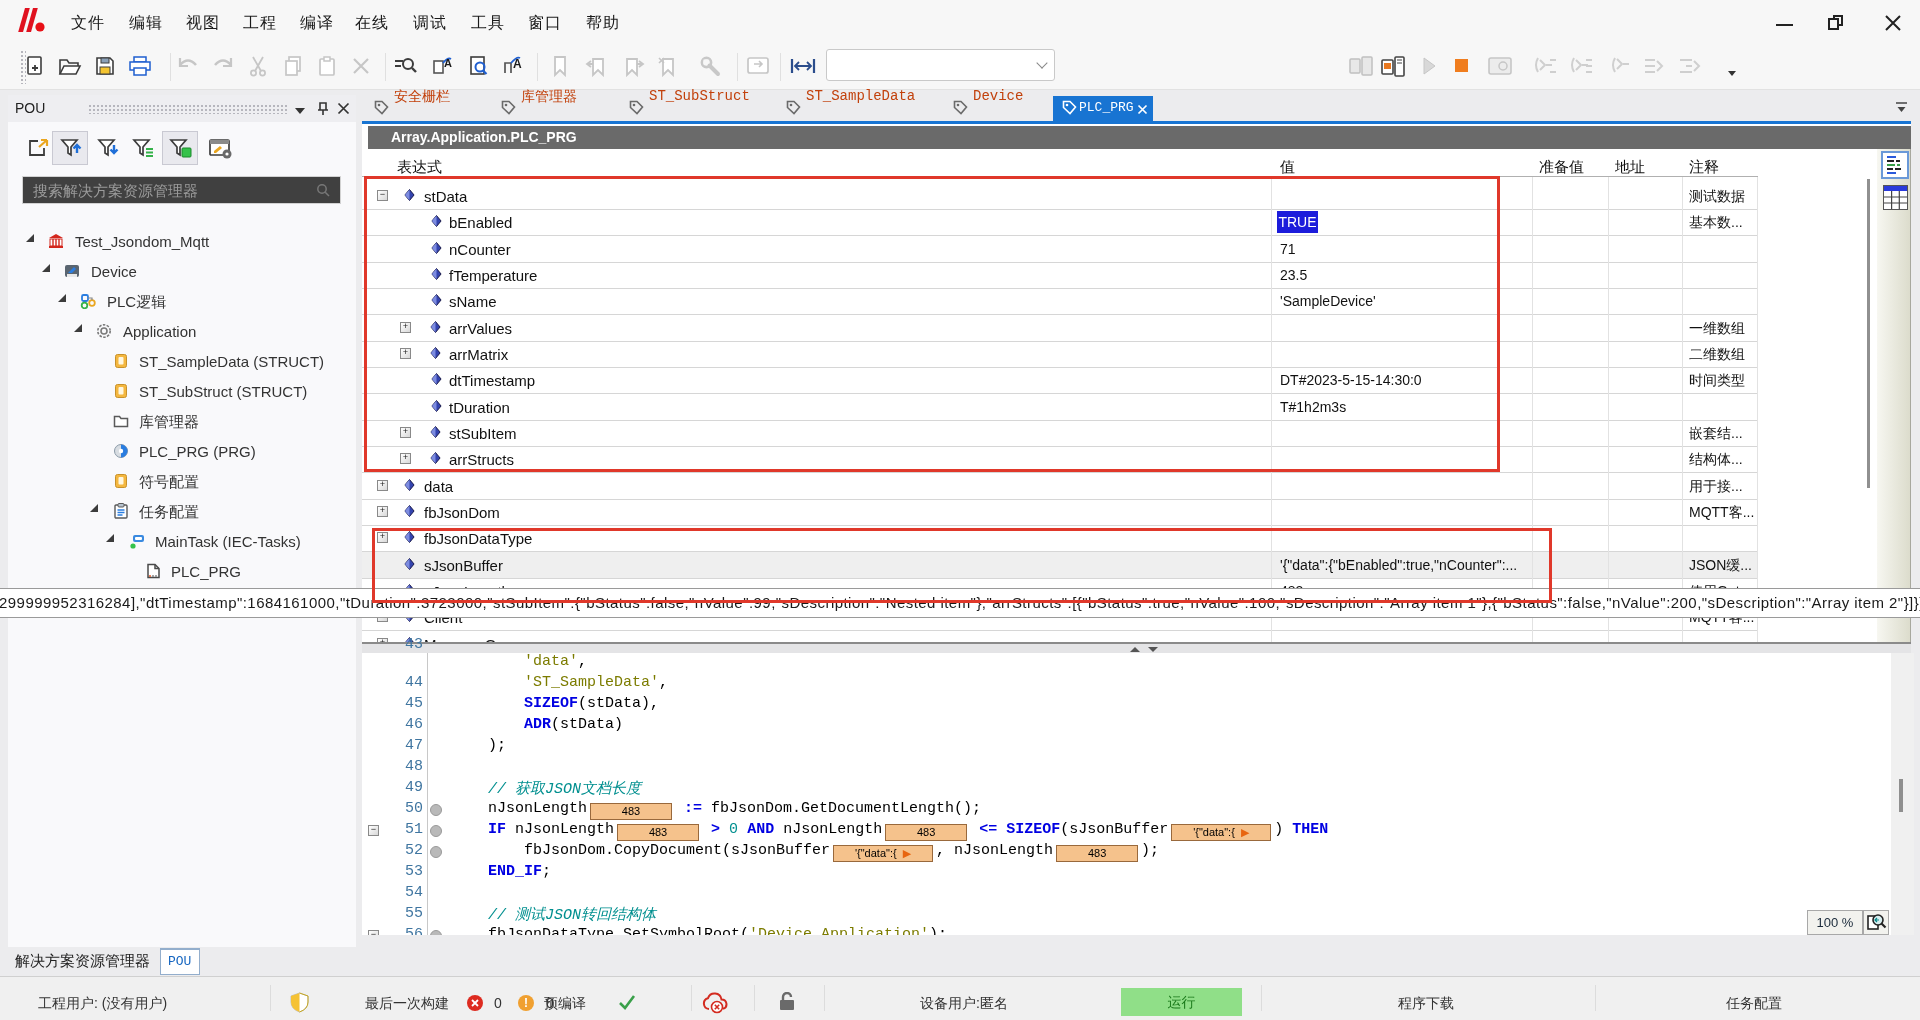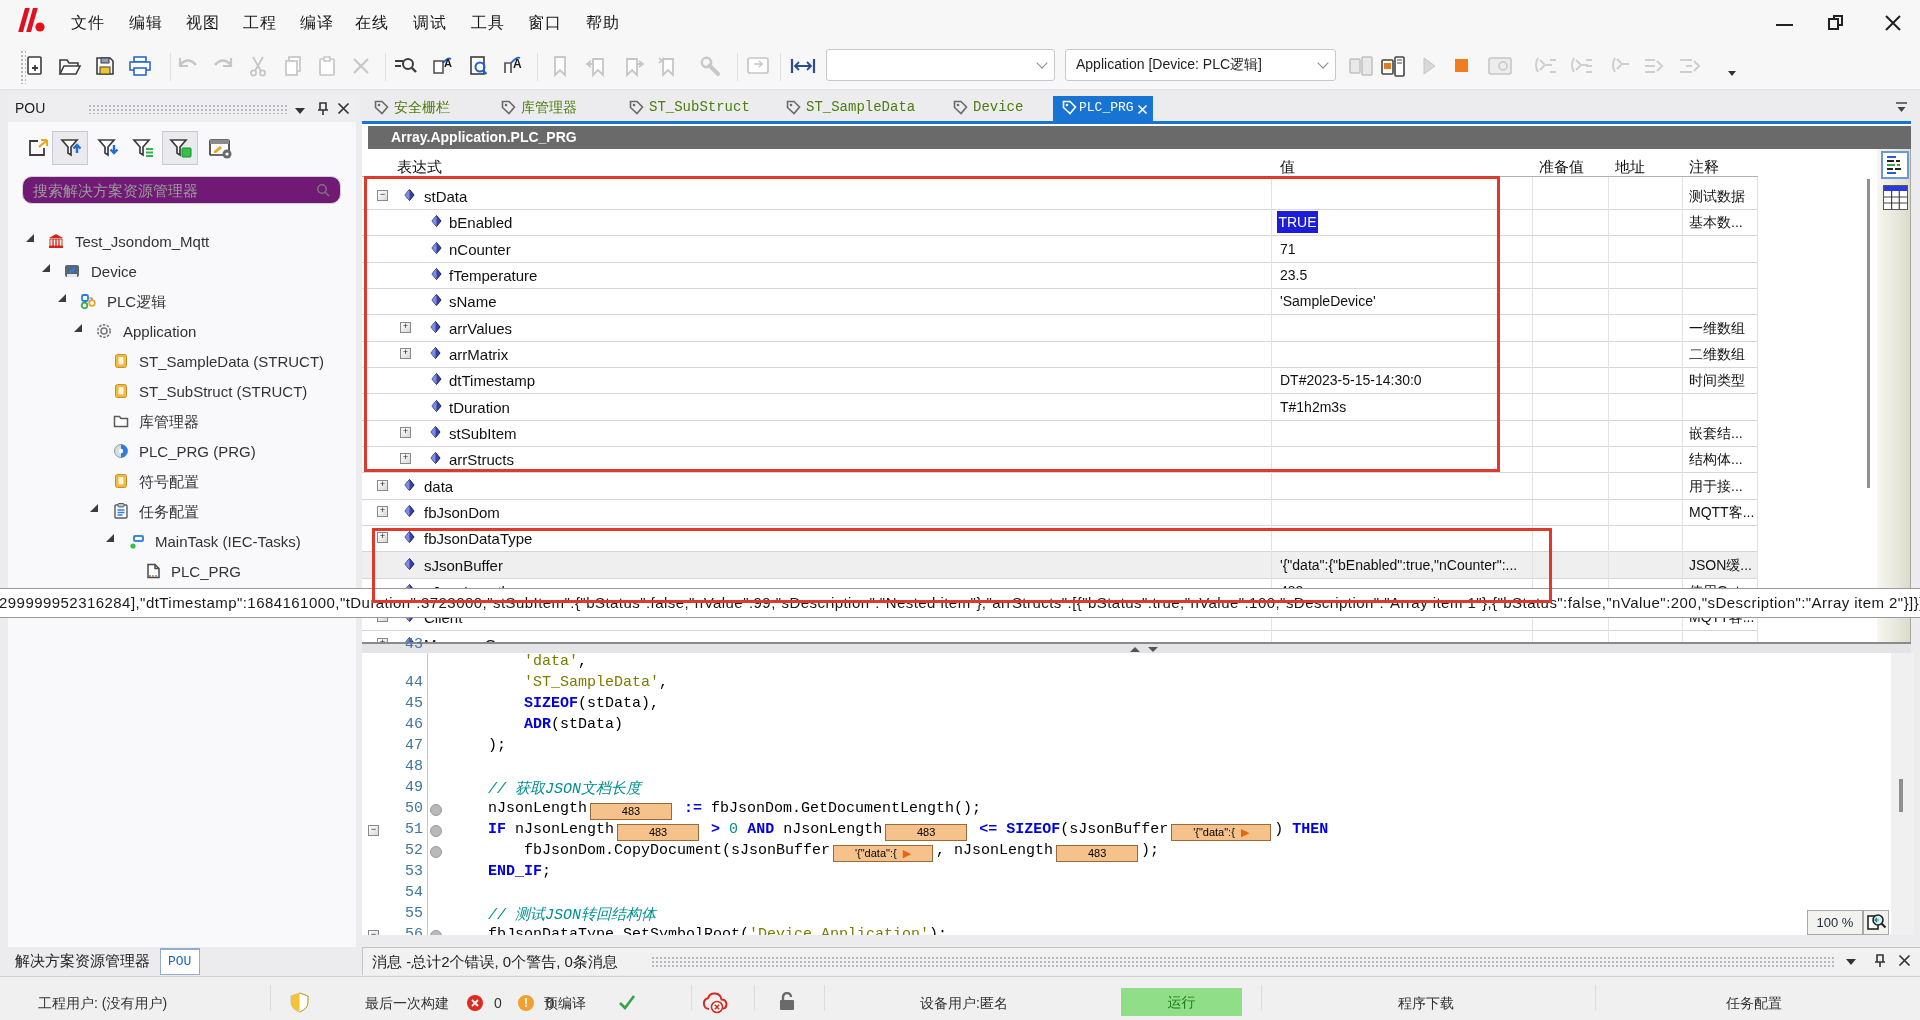--- a/index.html
+++ b/index.html
@@ -12,26 +12,26 @@
 .mi { position:absolute; top:13px; font-size:16px; color:#1a1a1a; letter-spacing:1px; }
 #toolbar { left:0; top:45px; width:1920px; height:45px; background:#f7f7f7; border-bottom:1px solid #e2e2e2; }
 .tsep { position:absolute; top:8px; width:1px; height:28px; background:#e0e0e0; }
 .combo { position:absolute; top:4px; height:32px; background:#fff; border:1px solid #c9c9c9; border-radius:3px; font-size:14px; color:#222; }
 .combo .chev { position:absolute; right:8px; top:9px; width:8px; height:8px; border-left:1.5px solid #888; border-bottom:1.5px solid #888; transform:rotate(-45deg); }
 .wbtn { position:absolute; top:10px; }
 
 #lpanel { left:8px; top:95px; width:348px; height:852px; background:#f9f9fb; }
 #lphead { left:8px; top:95px; width:348px; height:27px; background:#eeeef1; font-size:14px; color:#222; }
 .dots { background-image:radial-gradient(#b6b6bd 1px, transparent 1.4px); background-size:4px 4px; }
-#lsearch { left:22px; top:176px; width:319px; height:28px; background:#701a75; border:1px solid #d2d2d2; border-radius:10px; }
+#lsearch { left:22px; top:176px; width:319px; height:28px; background:#404040; border:1px solid #d2d2d2; border-radius:1px; }
 #lsearch span { position:absolute; left:10px; top:5px; font-size:15px; color:#9b9b9b; }
 .trirow { width:0; height:0; border-bottom:8px solid #3c3c3c; border-left:8px solid transparent; }
 .ticon { position:absolute; width:16px; height:16px; }
 .tlabel { position:absolute; font-size:15px; color:#333; white-space:nowrap; }
-.dtab { position:absolute; top:99px; height:25px; font-family:'Liberation Mono',monospace; font-size:14px; color:#4d7c0f; }
+.dtab { position:absolute; top:88px; height:25px; font-family:'Liberation Mono',monospace; font-size:14px; color:#c2410c; }
 #bluestrip { left:362px; top:121px; width:1549px; height:3px; background:#1874d2; }
 #docbg { left:362px; top:124px; width:1549px; height:820px; background:#ffffff; }
 #dtitle { left:368px; top:126px; width:1543px; height:23px; background:#6a6a6a; color:#fff; font-size:14px; font-weight:bold; line-height:23px; }
 
 .hlabel { position:absolute; top:158px; font-size:15px; color:#111; }
 .vline { position:absolute; top:177px; width:1px; height:467px; background:#e2e2e2; }
 .wrow { position:absolute; left:362px; width:1396px; height:27px; border-bottom:1px solid #d6d6d6; }
 .exp { position:absolute; width:11px; height:11px; border:1px solid #898989; background:linear-gradient(135deg,#fff,#d8d8d8); font:9px "Liberation Mono",monospace; line-height:9px; text-align:center; color:#222; }
 .dia { position:absolute; width:11px; height:12px; }
 .wname { position:absolute; top:5px; font-size:15px; color:#111; white-space:nowrap; }
@@ -170,24 +170,20 @@
 <svg class="wbtn" style="left:746px" width="24" height="22" viewBox="0 0 24 22">
         <rect x="2" y="3" width="20" height="15" rx="2" fill="#fff" stroke="#c6c6c6" stroke-width="1.7"></rect>
         <path d="M8 9 h8 m-3 -3 l3 3 l-3 3" fill="none" stroke="#c6c6c6" stroke-width="1.6"></path>
       </svg>
 <div class="tsep" style="left:780px"></div>
 <svg class="wbtn" style="left:789px" width="28" height="22" viewBox="0 0 28 22">
         <path d="M3 4 v14 M25 4 v14" stroke="#2b4d8c" stroke-width="2.2"></path>
         <path d="M7 11 h14 m-11 -4 l-4 4 l4 4 m8 -8 l4 4 l-4 4" fill="none" stroke="#2b4d8c" stroke-width="1.8"></path>
       </svg>
 <div class="combo" style="left:826px;width:229px">
-        <div class="chev"></div>
-      </div>
-<div class="combo" style="left:1065px;width:271px">
-        <span style="position:absolute;left:10px;top:6px">Application [Device: PLC逻辑]</span>
         <div class="chev"></div>
       </div>
 <svg class="wbtn" style="left:1348px" width="26" height="24" viewBox="0 0 26 24">
         <rect x="2" y="4" width="10" height="14" rx="1" fill="#e8e8e8" stroke="#c0c0c0" stroke-width="1.5"></rect>
         <rect x="14" y="2" width="10" height="18" rx="1" fill="#e8e8e8" stroke="#c0c0c0" stroke-width="1.5"></rect>
       </svg>
 <svg class="wbtn" style="left:1380px" width="26" height="24" viewBox="0 0 26 24">
         <rect x="2" y="5" width="11" height="14" rx="1" fill="#fff" stroke="#444" stroke-width="1.6"></rect>
         <rect x="4" y="8" width="7" height="6" fill="#e87820"></rect>
         <rect x="15" y="2" width="9" height="19" rx="1" fill="#fff" stroke="#444" stroke-width="1.6"></rect>
@@ -630,31 +626,20 @@
       <path d="M0 6 h23 M0 12 h23 M7.6 0 v18 M15.3 0 v18" stroke="#444" stroke-width="1.2"></path>
     </svg>
 
 <div class="ab" style="left:0;top:588px;width:1920px;height:30px;background:#fff;border-top:1px solid #9a9a9a;border-bottom:1px solid #9a9a9a;overflow:hidden">
 <span style="position:absolute;left:-1px;top:5px;font-size:15px;letter-spacing:0.45px;color:#1a1a1a;white-space:nowrap">299999952316284],"dtTimestamp":1684161000,"tDuration":3723000,"stSubItem":{"bStatus":false,"nValue":99,"sDescription":"Nested item"},"arrStructs":[{"bStatus":true,"nValue":100,"sDescription":"Array item 1"},{"bStatus":false,"nValue":200,"sDescription":"Array item 2"}]}}'</span>
 </div>
 
 <div class="redrect" style="left:364px;top:176px;width:1136px;height:296px"></div>
 <div class="redrect" style="left:372px;top:528px;width:1180px;height:75px"></div>
 
-<div class="ab" id="msgbar">
-<span style="position:absolute;left:9px;top:5px;font-size:15px;color:#222">消息 -总计2个错误, 0个警告, 0条消息</span>
-<div class="ab dots" style="left:288px;top:8px;width:1185px;height:12px"></div>
-<div class="ab" style="left:1483px;top:11px;width:0;height:0;border-top:6px solid #333;border-left:5px solid transparent;border-right:5px solid transparent"></div>
-<svg class="ab" style="left:1510px;top:5px" width="14" height="16" viewBox="0 0 14 16">
-        <path d="M4 2 h6 v7 h-6 Z M2 9 h10 M7 9 v5" fill="none" stroke="#333" stroke-width="1.6"></path>
-      </svg>
-<svg class="ab" style="left:1535px;top:6px" width="13" height="13" viewBox="0 0 13 13">
-        <path d="M1.5 1.5 L11.5 11.5 M11.5 1.5 L1.5 11.5" stroke="#333" stroke-width="1.7"></path>
-      </svg>
-</div>
 <span class="ab" style="left:15px;top:952px;font-size:15px;color:#222">解决方案资源管理器</span>
 <div class="ab" style="left:160px;top:948px;width:40px;height:27px;background:#fff;border:1px solid #93aecc;border-top:2px solid #93aecc"></div>
 <span class="ab" style="left:168px;top:954px;font-size:13px;color:#1565c0;font-family:'Liberation Mono',monospace">POU</span>
 <div class="ab" id="statusbar">
 <span class="stext" style="left:38px">工程用户: (没有用户)</span>
 <div class="ssep" style="left:270px"></div>
 <svg class="ab" style="left:290px;top:15px" width="19" height="21" viewBox="0 0 19 21">
         <path d="M9.5 1 L18 4 V10 Q18 17 9.5 20 Q1 17 1 10 V4 Z" fill="#fff" stroke="#c0c0c0"></path>
         <path d="M9.5 1 L1 4 V10 Q1 17 9.5 20 Z" fill="#f5c235"></path>
         <path d="M9.5 1 L18 4 V10 Q18 17 9.5 20" fill="none" stroke="#c8a820"></path>

